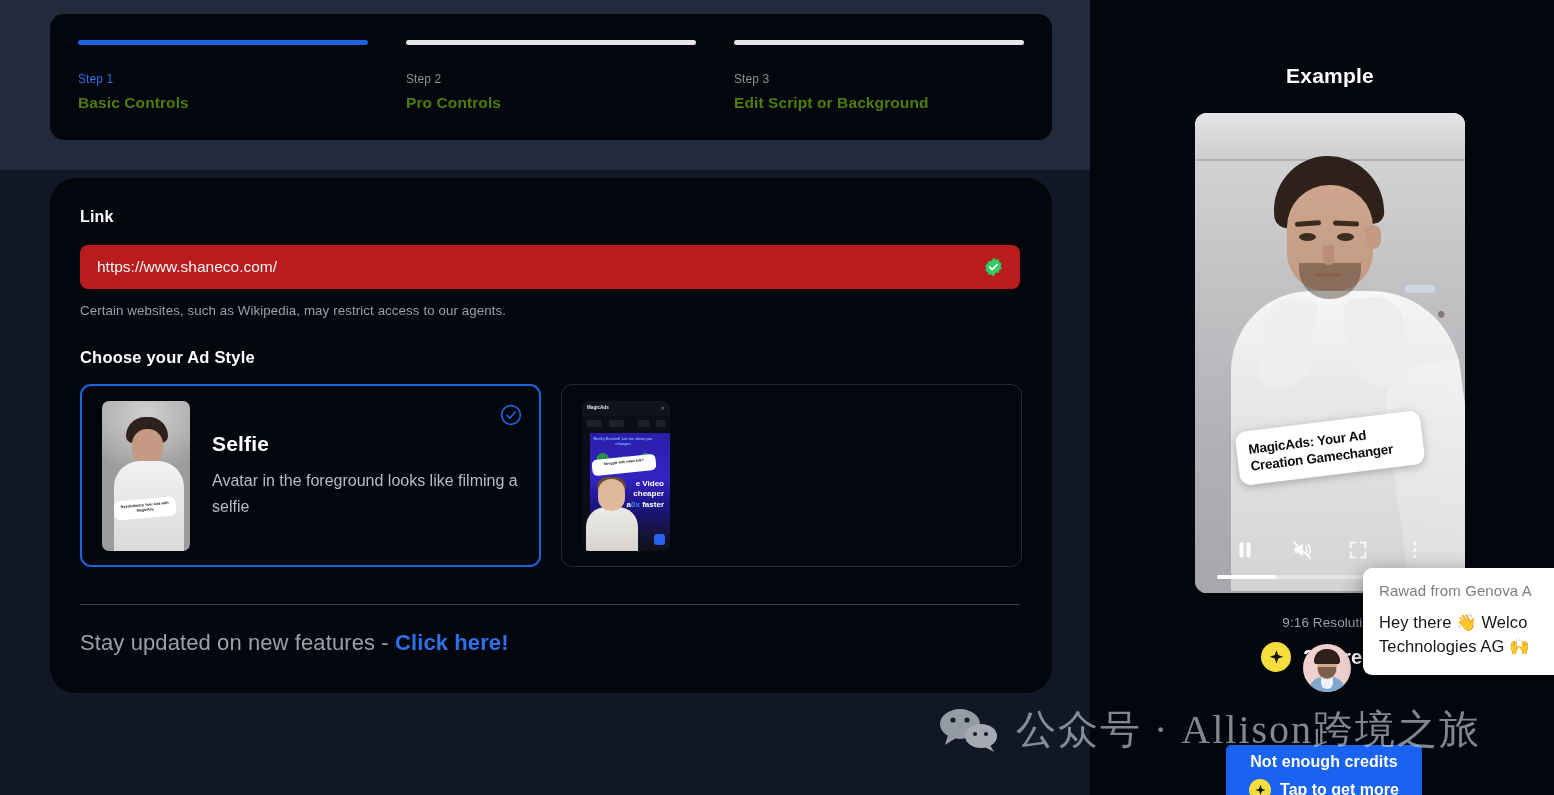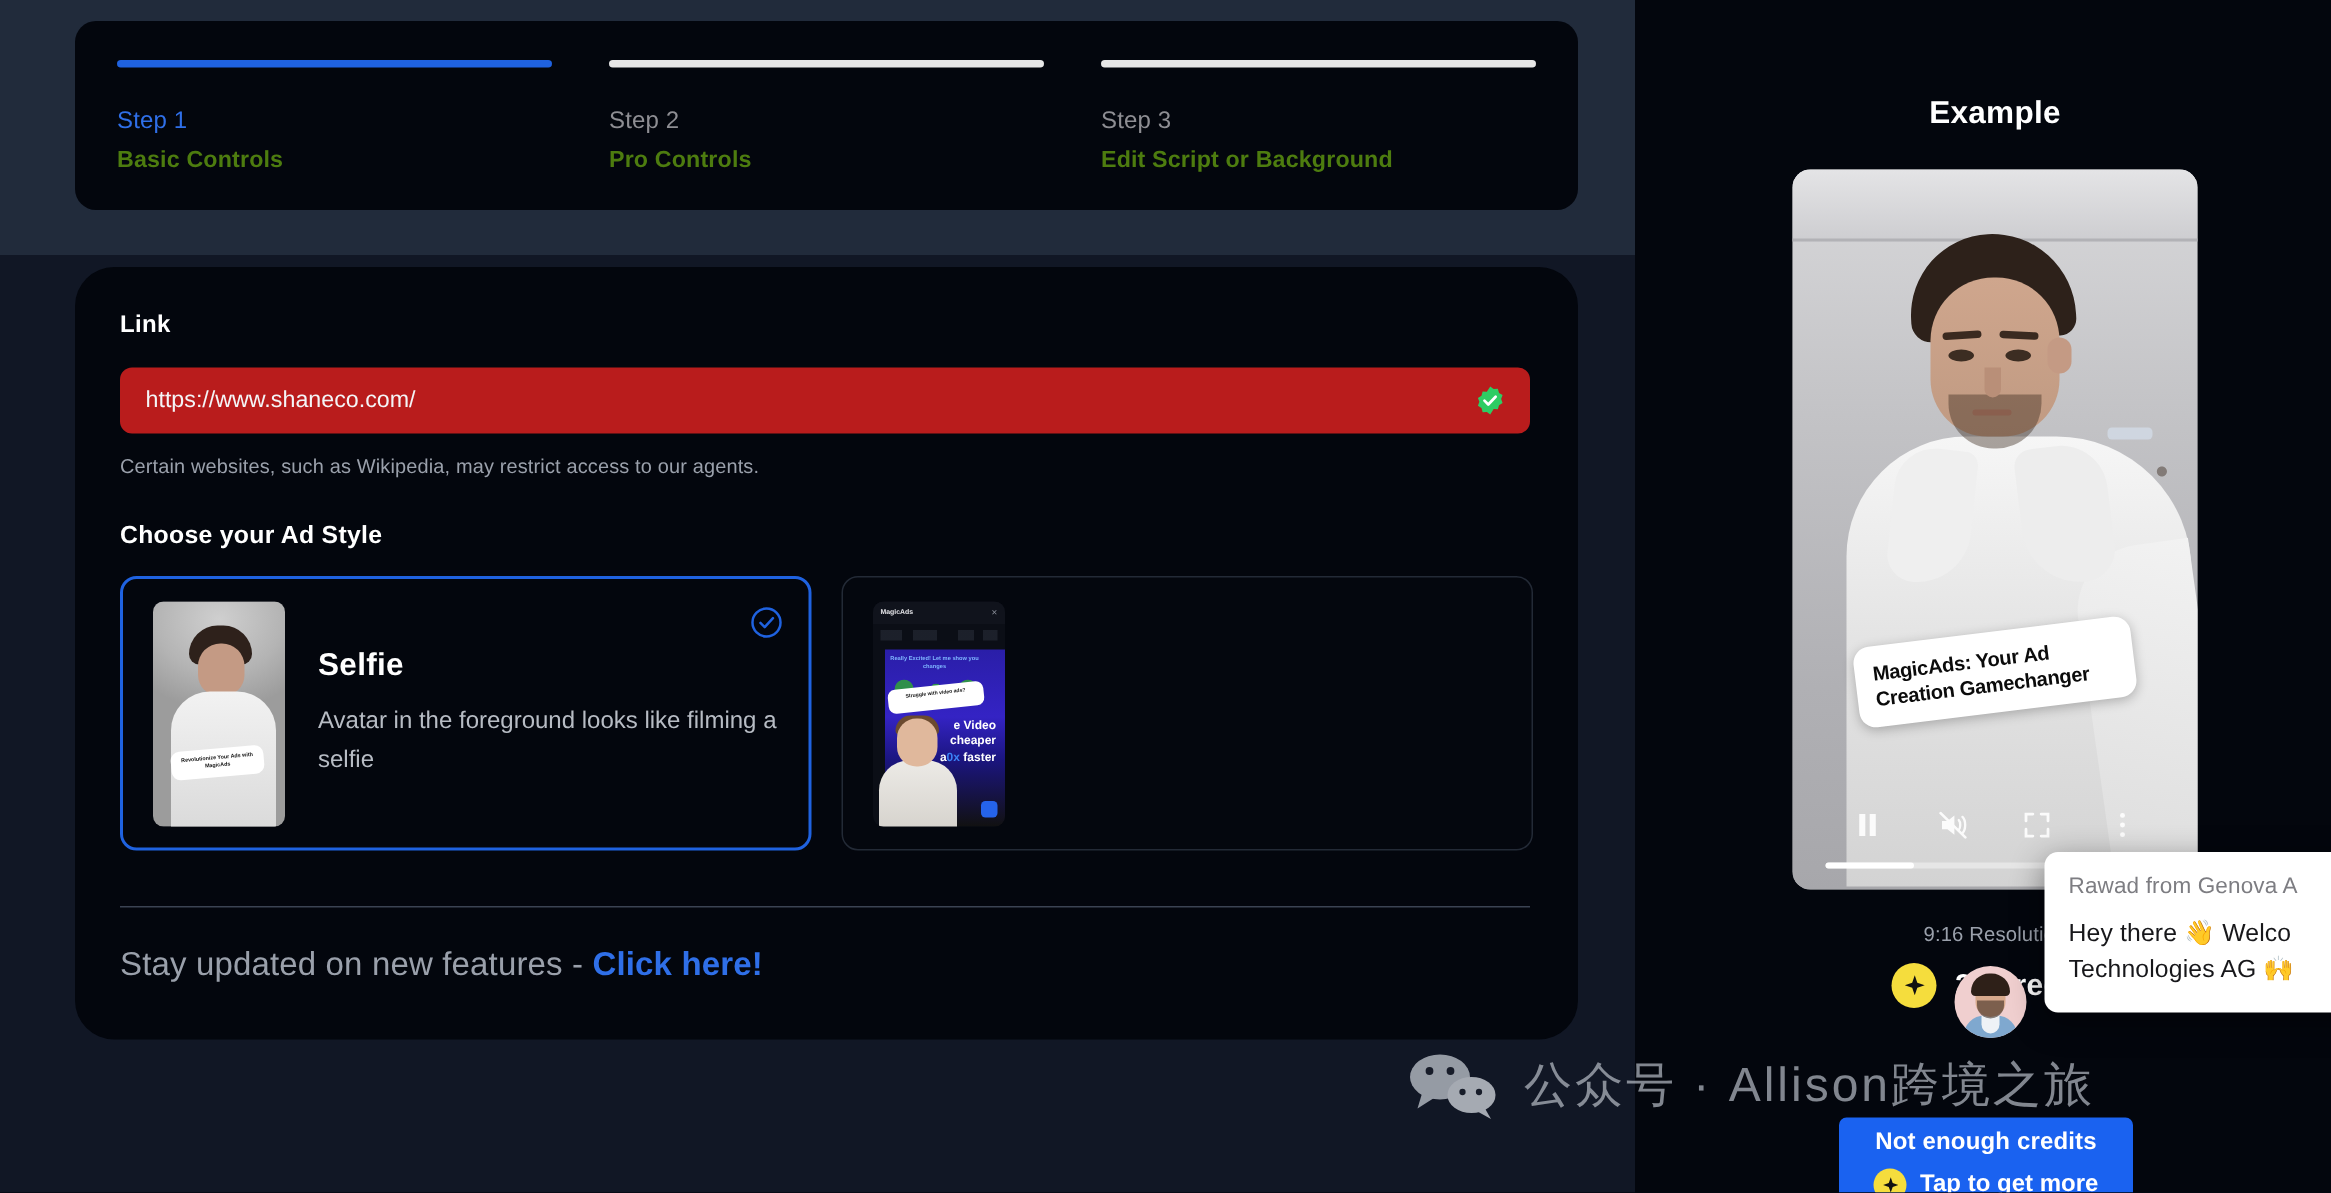--- a/index.html
+++ b/index.html
@@ -62,21 +62,21 @@
   }
   .step { flex: 1; }
   .step-bar {
     height: 5px;
     border-radius: 3px;
     background: #e7e7e7;
     margin-bottom: 27px;
   }
   .step.active .step-bar { background: #1f62e0; }
   .step-num {
-    font-size: 16px;
+    font-size: 12px;
     font-weight: 400;
     color: #8e8e93;
     letter-spacing: .1px;
     margin-bottom: 8px;
   }
   .step.active .step-num { color: #2f6fe8; }
   .step-title {
     font-size: 15.5px;
     font-weight: 700;
     color: #4d7c0f;
@@ -615,24 +615,24 @@
     position: absolute;
     left: 938px; top: 702px;
     display: flex;
     align-items: center;
     gap: 16px;
     z-index: 25;
     pointer-events: none;
   }
   .wm-icon { width: 62px; height: 44px; line-height: 0; opacity: .72; }
   .wm-text {
-    font-size: 32px;
+    font-size: 40px;
     color: rgba(190,196,205,.68);
     letter-spacing: 2px;
-    font-family: Liberation Sans, sans-serif;
+    font-family: Liberation Serif, serif;
     white-space: nowrap;
   }
 </style>
 </head>
 <body>
 
 <div id="app">
 
   <div class="bg-slate-top"></div>
   <div class="bg-dark-left"></div>

